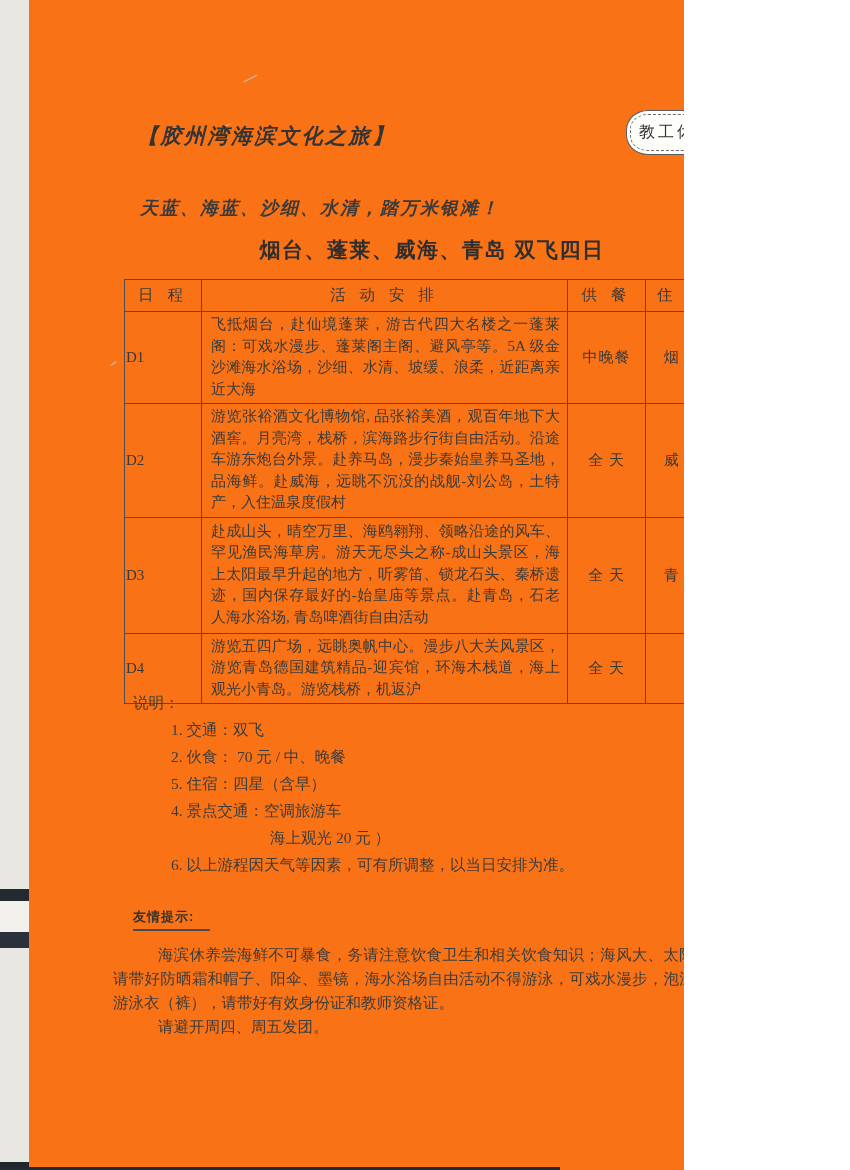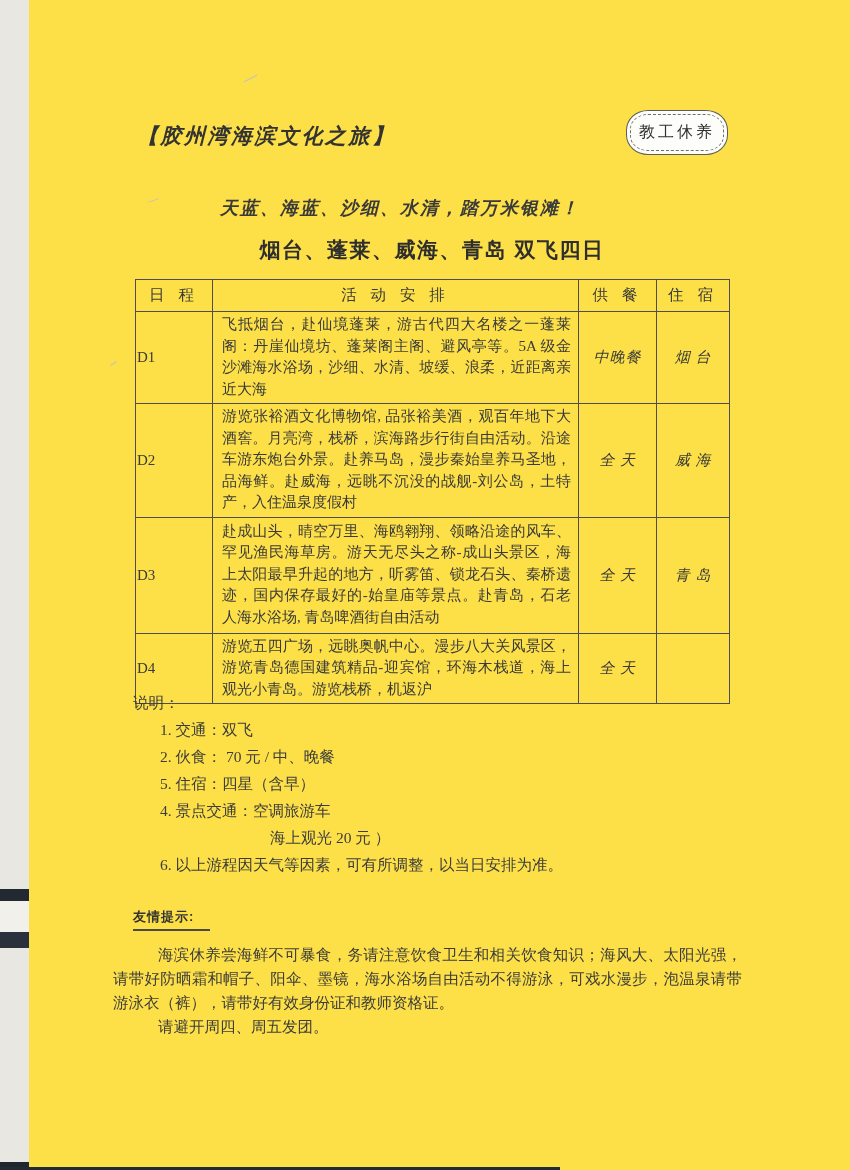--- a/index.html
+++ b/index.html
@@ -1,19 +1,19 @@
 <!DOCTYPE html>
 <html><head>
 <meta charset="utf-8">
 <style>
   html,body { margin:0; padding:0; }
   body { width:850px; height:1170px; background:#ffffff; }
   .page {
-    position:relative; width:850px; height:1170px; overflow:hidden;
-    background:#fde047;
+    position:relative; width:684px; height:1170px; overflow:hidden;
+    background:#f97316;
     font-family:"Liberation Serif","DejaVu Serif",serif;
     color:#3c3c3c;
   }
   
   .scan-band { position:absolute; left:0; top:0; width:29px; height:1170px; background:#e9e7e1; }
   .scan-bar-1 { position:absolute; left:0; top:889px; width:29px; height:12px; background:#232931; }
   .scan-light-patch { position:absolute; left:0; top:901px; width:29px; height:31px; background:#f2f0ea; }
   .scan-bar-2 { position:absolute; left:0; top:932px; width:29px; height:16px; background:#2a313c; }
   .scan-bar-bottom { position:absolute; left:0; top:1162px; width:29px; height:8px; background:#20262e; }
   .scan-bottom-line { position:absolute; left:0; top:1167px; width:560px; height:3px; background:#242a33; }
@@ -37,59 +37,59 @@
   }
   .badge::before {
     content:""; position:absolute; inset:3px;
     border:1px dashed #6e6e6e; border-radius:18px / 15px;
   }
   .badge-text {
     font-family:"Liberation Sans","DejaVu Sans",sans-serif;
     font-size:16px; letter-spacing:3px; color:#2f2f2f; white-space:nowrap;
   }
   .slogan {
-    position:absolute; left:140px; top:196px; width:520px; text-align:center;
+    position:absolute; left:140px; top:196px; width:520px; text-align:left;
     font-size:18px; font-style:italic; font-weight:600;
     letter-spacing:2px; color:#3a3a3a; white-space:nowrap;
   }
   .main-title {
     position:absolute; left:135px; top:236px; width:594px; text-align:center;
     font-family:"Liberation Sans","DejaVu Sans",sans-serif;
     font-size:21px; font-weight:600; letter-spacing:1.5px; color:#2e2e2e;
     white-space:nowrap;
   }
 
   
   .itin {
-    position:absolute; left:135px; top:279px; width:594px;
+    position:absolute; left:124px; top:279px; width:594px;
     border-collapse:collapse; table-layout:fixed; font-size:15px; color:#3a3a3a;
   }
   .itin th, .itin td { border:1.4px solid #4e4e4e; }
   .itin th {
     font-weight:normal; letter-spacing:5px; height:31px; font-size:15.5px;
     text-align:center; padding:0;
   }
   .col-day  { width:77px; }
   .col-act  { width:366px; }
   .col-meal { width:78px; }
   .col-stay { width:73px; }
   td.day  { text-align:left; vertical-align:middle; font-family:"Liberation Serif",serif; }
   td.act  { padding:2px 7px 3px 9px; line-height:21.5px; text-align:justify; vertical-align:middle; }
-  td.meal, td.stay { text-align:center; vertical-align:middle; letter-spacing:1px;font-style:italic; }
+  td.meal, td.stay { text-align:center; vertical-align:middle; letter-spacing:1px; }
   tr.r1 { height:66px; }
   tr.r2 { height:110px; }
   tr.r3 { height:116px; }
   tr.r4 { height:62px; }
 
   
   .notes {
     position:absolute; left:133px; top:689px;
     font-size:15.5px; line-height:27px; color:#3c3c3c; white-space:nowrap;
   }
-  .note { margin-left:27px; }
+  .note { margin-left:38px; }
   .note.cont { margin-left:137px; }
 
   
   .tips-heading {
     position:absolute; left:133px; top:908px;
     font-family:"Liberation Sans","DejaVu Sans",sans-serif;
     font-size:13px; font-weight:bold; letter-spacing:1px; color:#333;
     border-bottom:2px solid #4a4a4a; padding:0 16px 3px 0; white-space:nowrap;
   }
   .tips-body {
@@ -132,21 +132,21 @@
       <tr>
         <th>日 程</th>
         <th>活 动 安 排</th>
         <th>供 餐</th>
         <th>住 宿</th>
       </tr>
     </thead>
     <tbody>
       <tr class="r1">
         <td class="day">D1</td>
-        <td class="act">飞抵烟台，赴仙境蓬莱，游古代四大名楼之一蓬莱阁：丹崖仙境坊、蓬莱阁主阁、避风亭等。5A 级金沙滩海水浴场，沙细、水清、坡缓、浪柔，近距离亲近大海</td>
+        <td class="act">飞抵烟台，赴仙境蓬莱，游古代四大名楼之一蓬莱阁：可戏水漫步、蓬莱阁主阁、避风亭等。5A 级金沙滩海水浴场，沙细、水清、坡缓、浪柔，近距离亲近大海</td>
         <td class="meal">中晚餐</td>
         <td class="stay">烟 台</td>
       </tr>
       <tr class="r2">
         <td class="day">D2</td>
         <td class="act">游览张裕酒文化博物馆, 品张裕美酒，观百年地下大酒窖。月亮湾，栈桥，滨海路步行街自由活动。沿途车游东炮台外景。赴养马岛，漫步秦始皇养马圣地，品海鲜。赴威海，远眺不沉没的战舰-刘公岛，土特产，入住温泉度假村</td>
         <td class="meal">全 天</td>
         <td class="stay">威 海</td>
       </tr>
       <tr class="r3">

